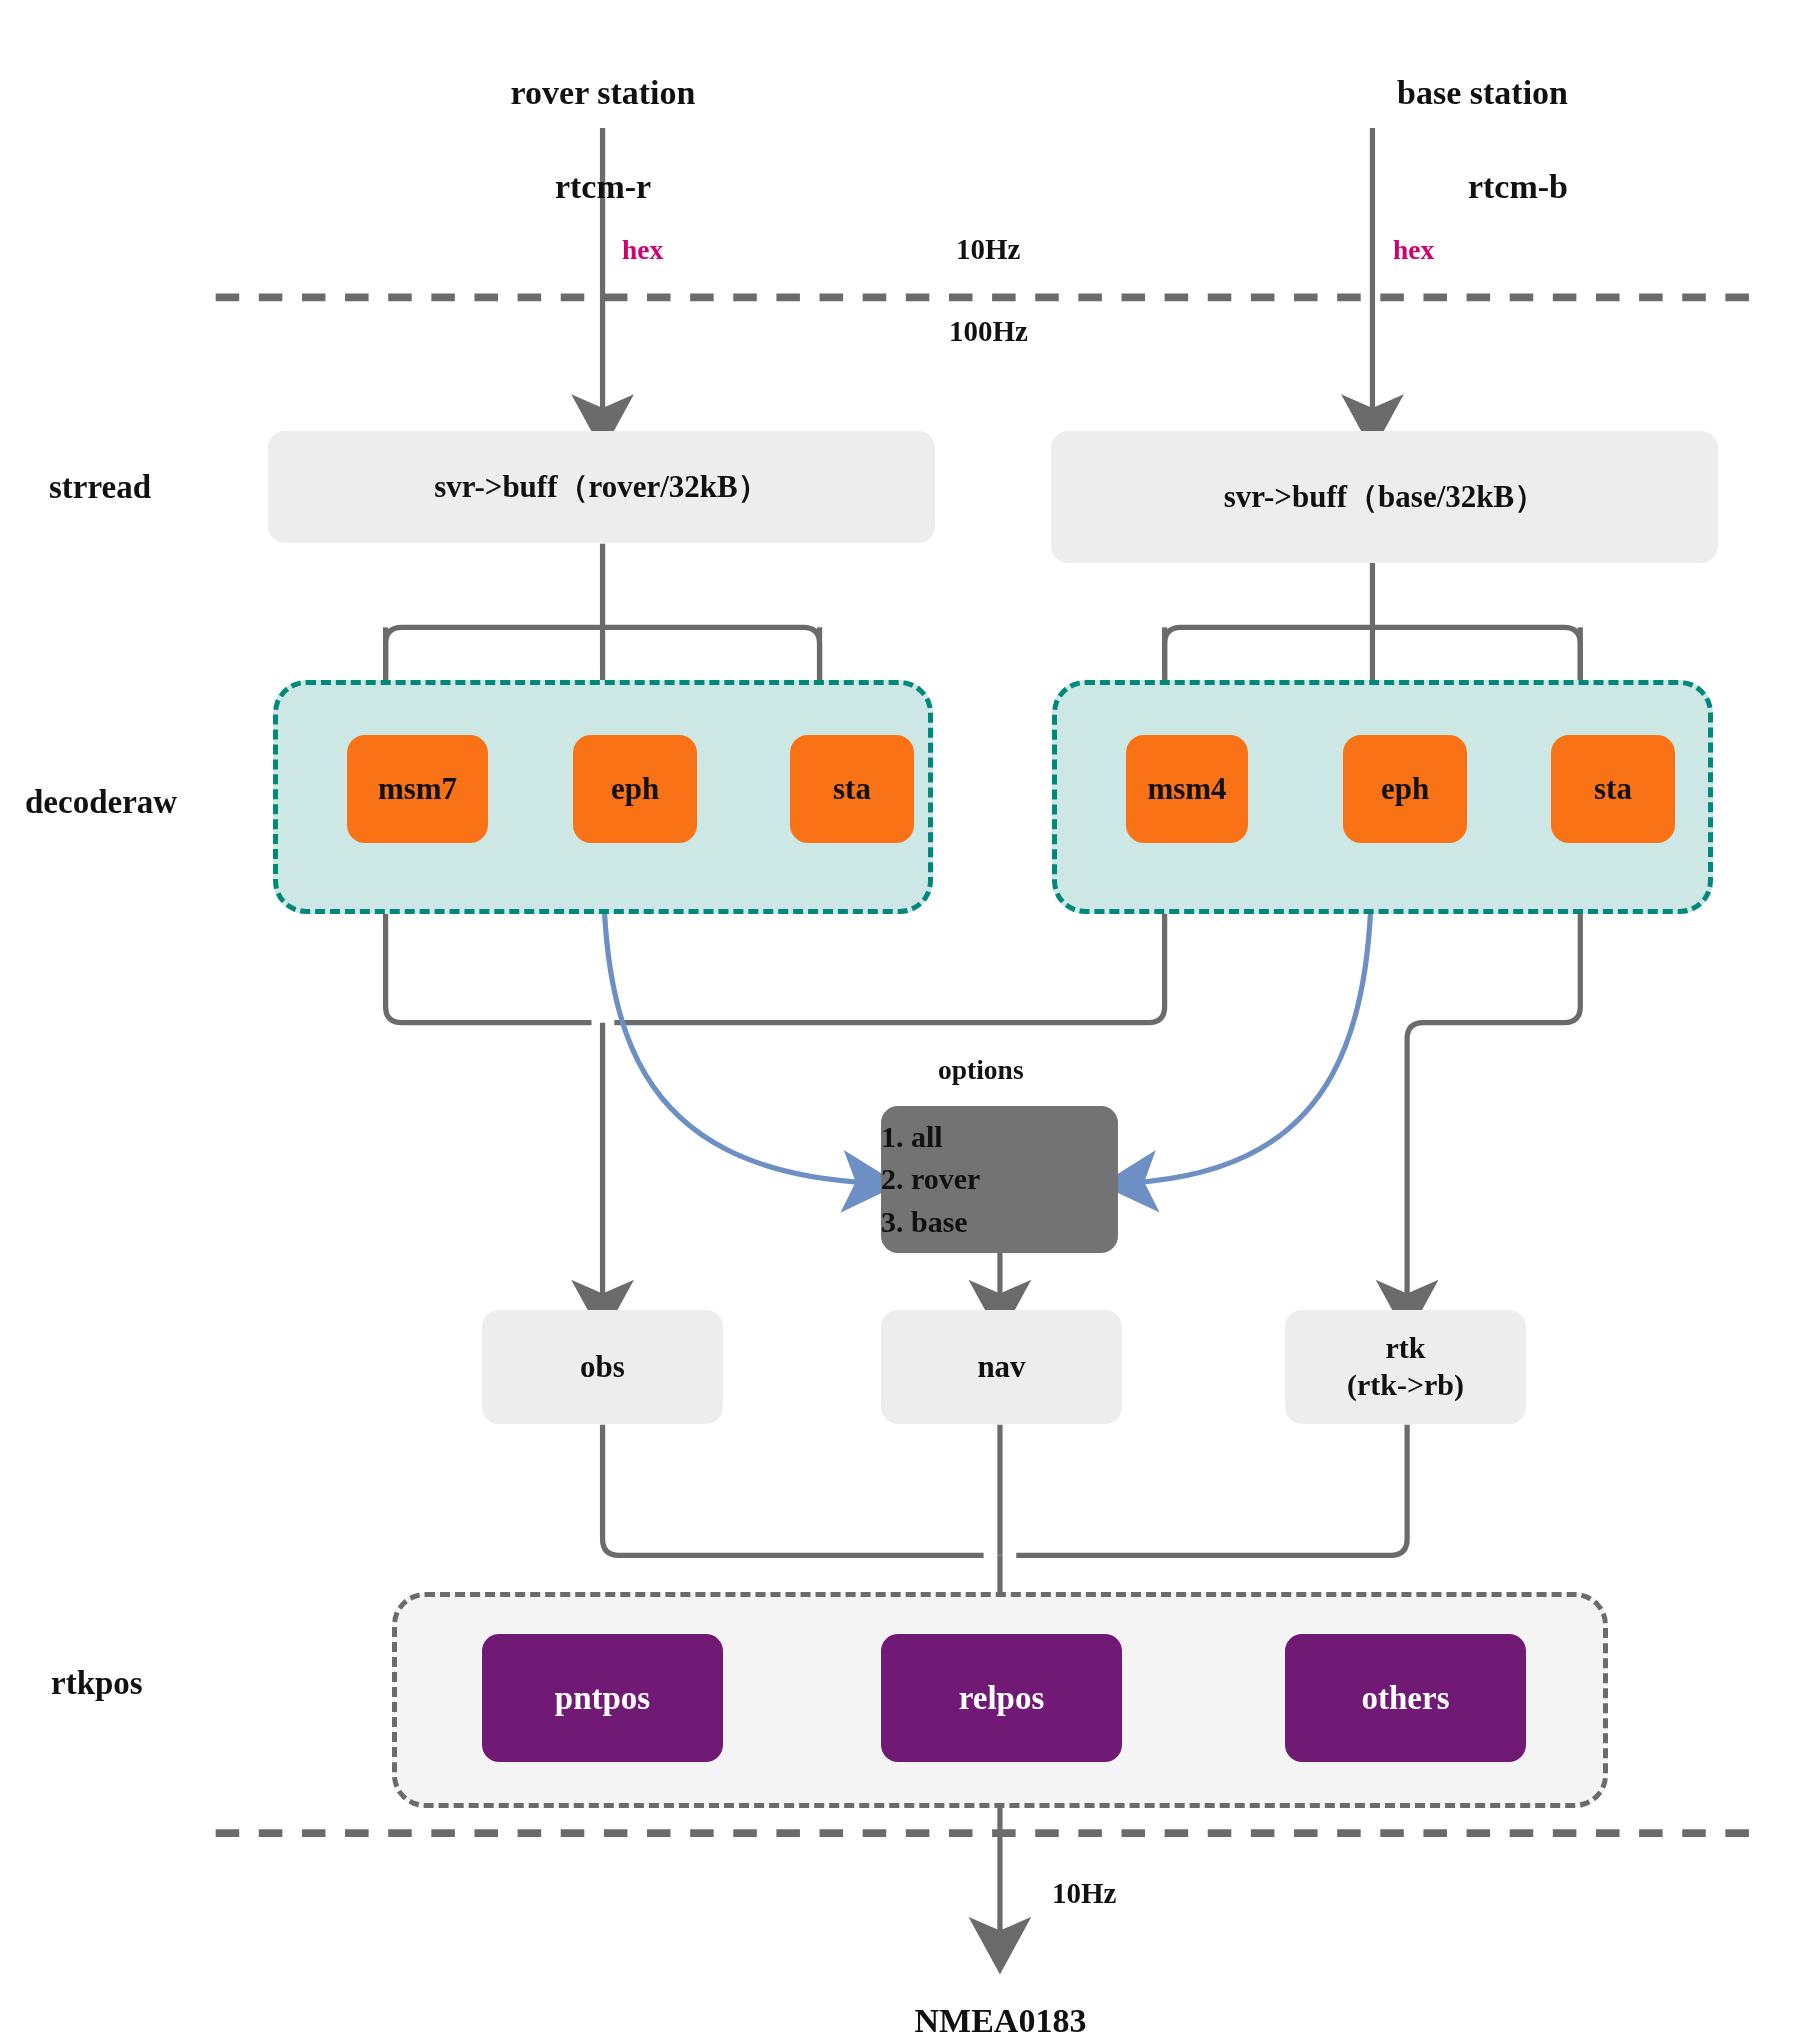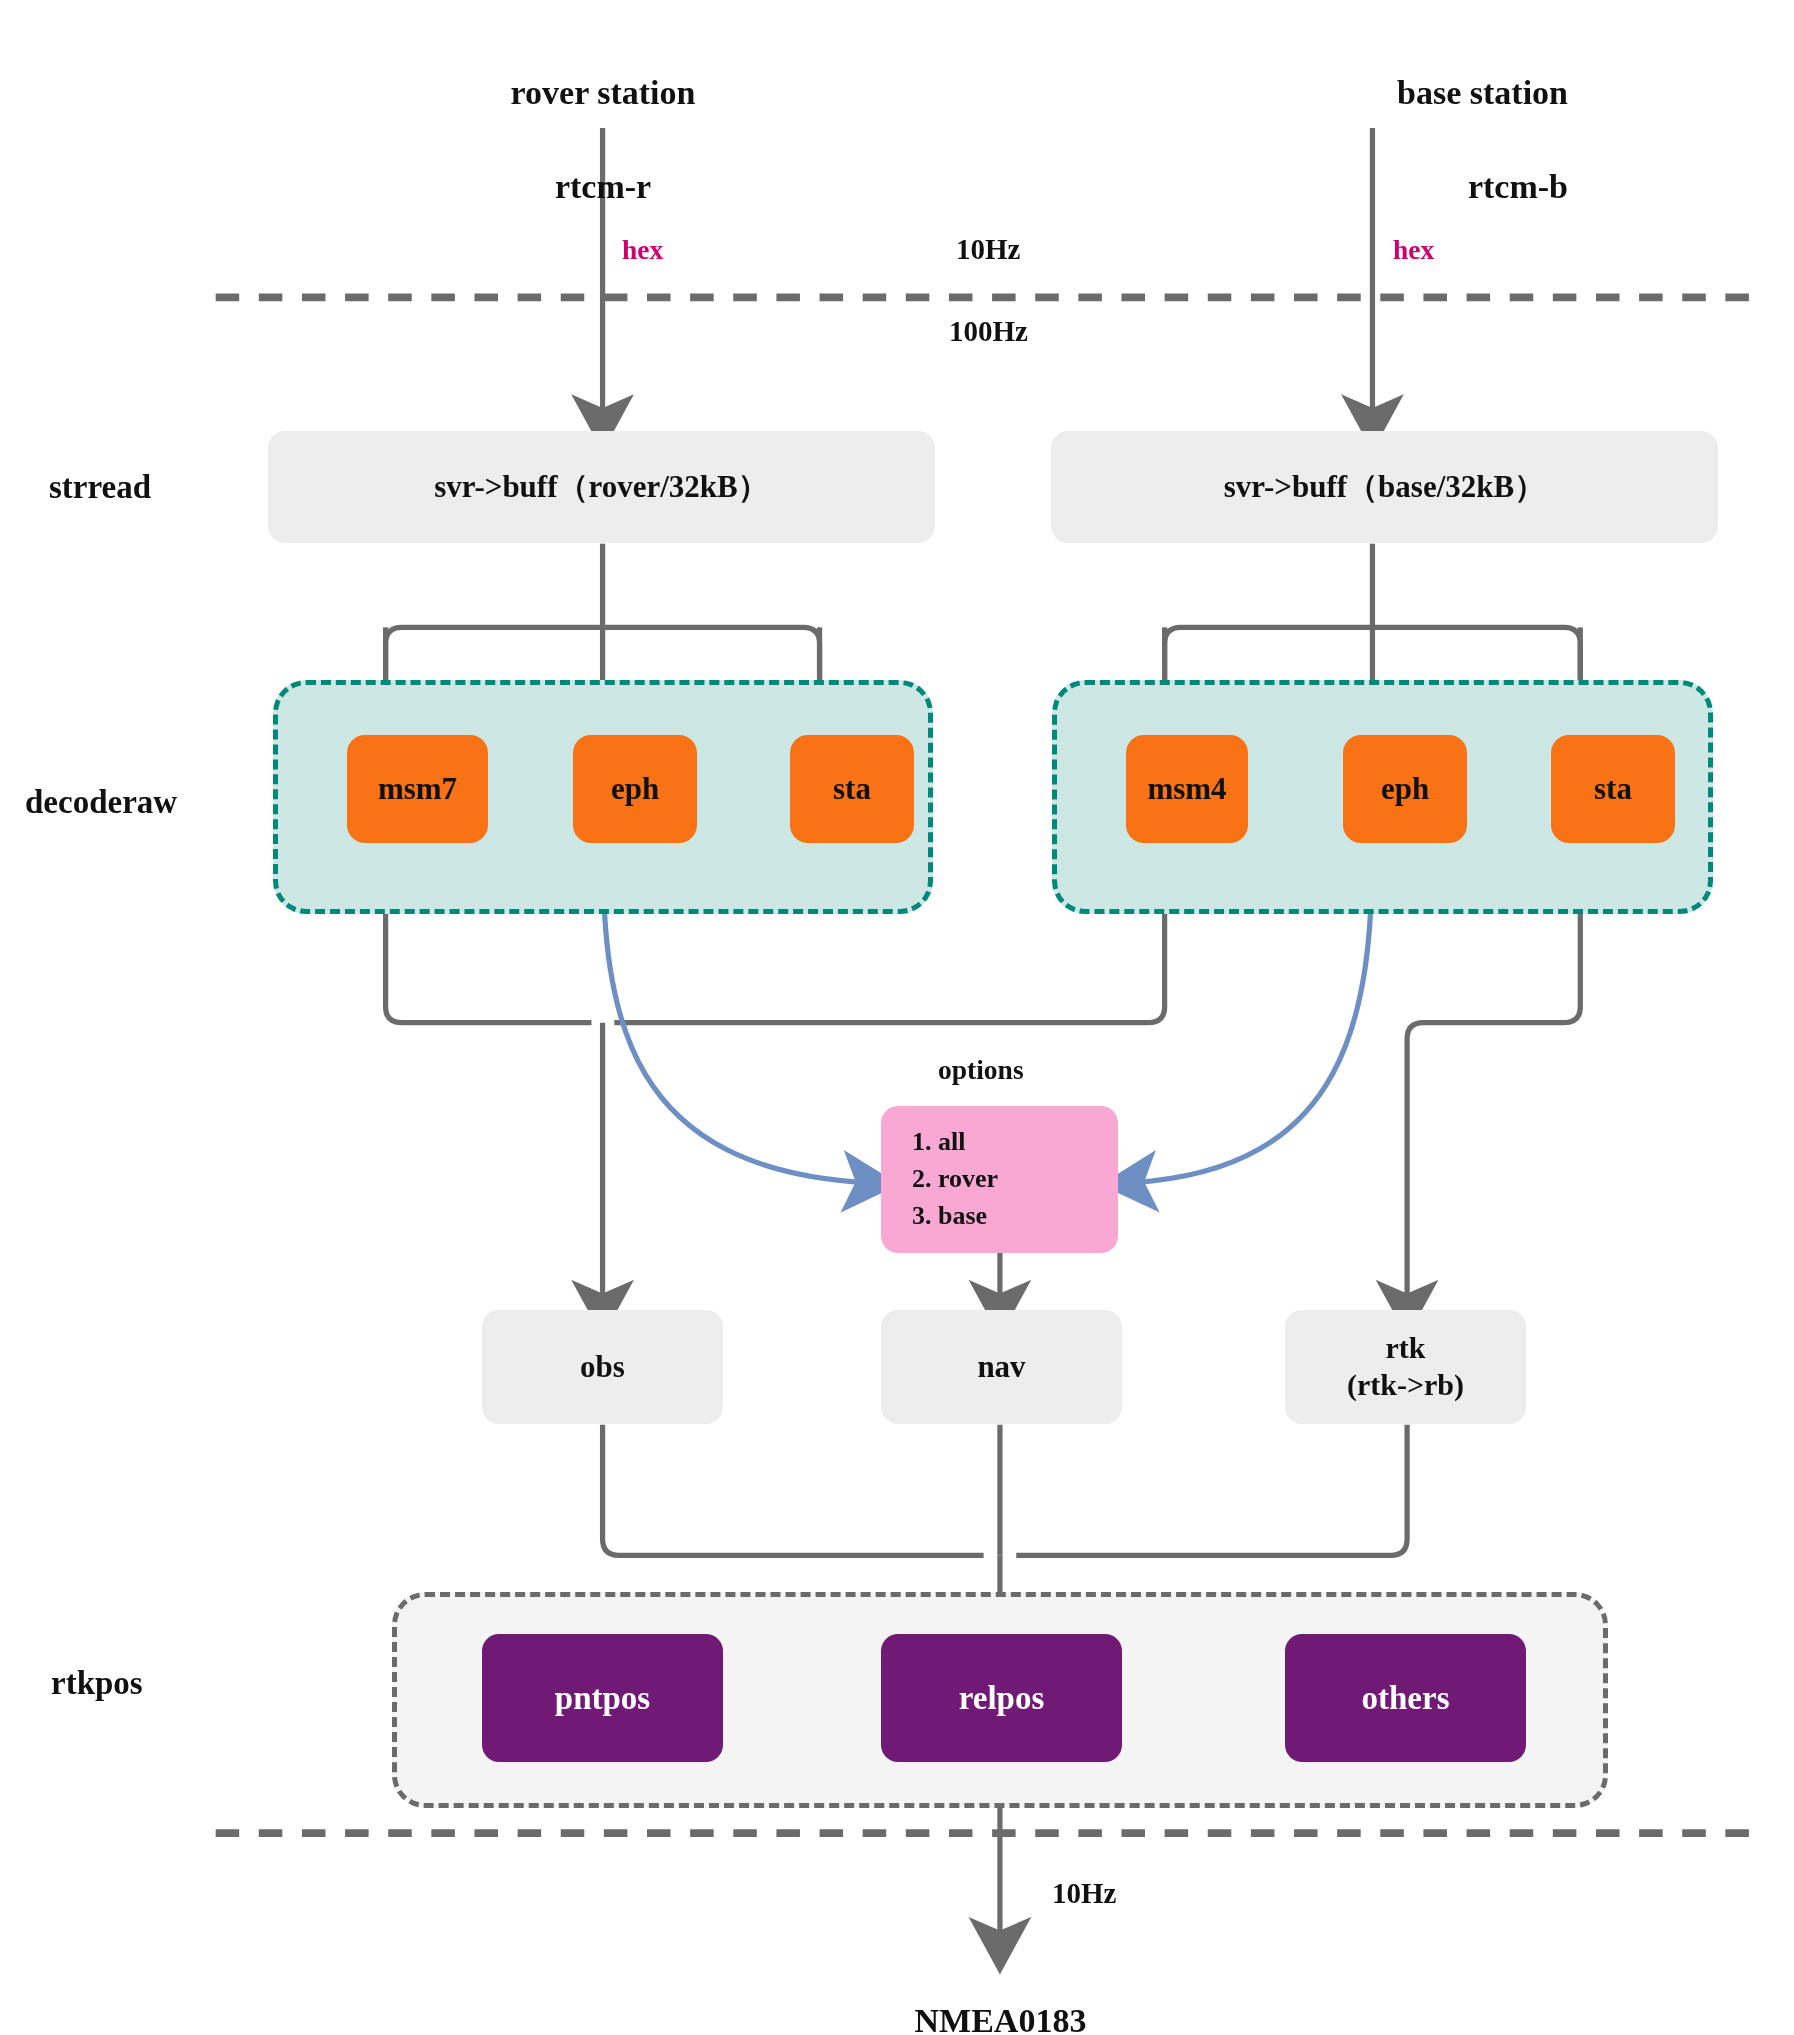--- a/index.html
+++ b/index.html
@@ -78,28 +78,27 @@
     z-index:4;
   }
   .opt-title{
     position:absolute;
     font-weight:700;
     font-size:27.5px;
     z-index:4;
   }
   .opt-box{
     position:absolute;
-    background:#f9a8d4;
+    background:#737373;
     border-radius:17px;
     box-sizing:border-box;
     z-index:3;
     display:flex;flex-direction:column;
     align-items:flex-start;justify-content:center;
-    padding-left:31px;
-    font-weight:700;font-size:26px;
+    font-weight:700;font-size:30px;
     line-height:1.42;
   }
   .head{
     position:absolute;
     text-align:center;
     font-weight:700;
     font-size:34px;
     line-height:1.38;
     z-index:4;
     white-space:pre-line;
@@ -191,21 +190,21 @@
   <div class="freq" style="left:956px;top:233px;">10Hz</div>
   <div class="freq" style="left:949px;top:315px;">100Hz</div>
 
   <div class="rowlabel" style="left:49px;top:469px;">strread</div>
   <div class="rowlabel" style="left:25px;top:784px;">decoderaw</div>
   <div class="rowlabel" style="left:51px;top:1665px;">rtkpos</div>
 
   <div class="node grey-box" style="left:268px;top:431px;width:667px;height:112px;font-size:31px;">
     <span>svr-&gt;buff（rover/32kB）</span>
   </div>
-  <div class="node grey-box" style="left:1051px;top:431px;width:667px;height:112px;font-size:31px;">
+  <div class="node grey-box" style="left:1051px;top:431px;width:667px;height:132px;font-size:31px;">
     <span>svr-&gt;buff（base/32kB）</span>
   </div>
 
   <div class="group-teal" style="left:273px;top:680px;width:660px;height:234px;"></div>
   <div class="group-teal" style="left:1052px;top:680px;width:661px;height:234px;"></div>
 
   <div class="node small-box" style="left:315px;top:735px;width:141px;height:108px;font-size:31px;">
     <span>msm7</span>
   </div>
   <div class="node small-box" style="left:541px;top:735px;width:124px;height:108px;font-size:31px;">

